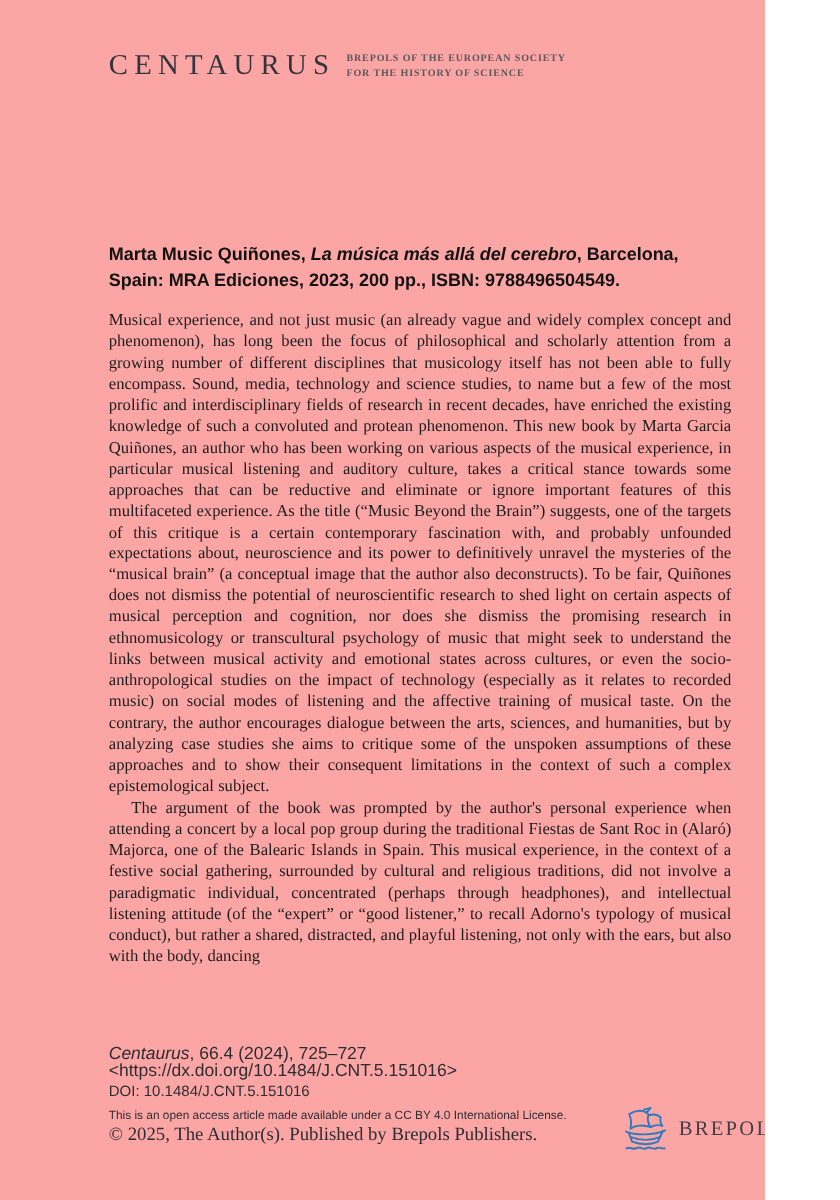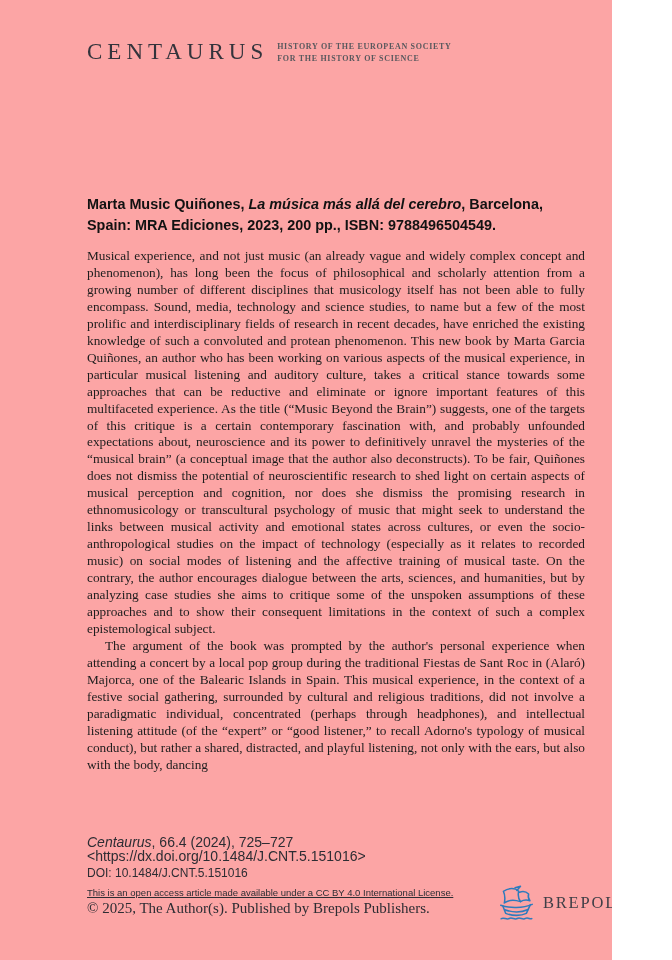--- a/index.html
+++ b/index.html
@@ -77,21 +77,21 @@
     position: absolute;
     left: 87px;
     top: 836px;
     width: 430px;
     font-family: "Liberation Sans", sans-serif;
     color: #2d2d33;
   }
   .f-cite { font-size: 14px; line-height: 13.5px; }
   .f-cite em { font-style: italic; }
   .f-doi { font-size: 12px; line-height: 13px; margin-top: 4px; }
-  .f-license { font-size: 9.5px; line-height: 14.5px; margin-top: 6px; text-decoration: underline; }
+  .f-license { font-size: 9.5px; line-height: 14.5px; margin-top: 6px; }
   .f-copy { font-size: 15px; line-height: 14.5px; font-family: Liberation Serif, serif; }
 
   
   .brepols {
     position: absolute;
     left: 496px;
     top: 885px;
     display: flex;
     align-items: center;
   }
@@ -107,21 +107,21 @@
   }
 </style>
 </head>
 <body>
 
 <div class="page">
 
   <header class="masthead">
     <span class="wordmark">CENTAURUS</span>
     <span class="tagline">
-      <span style="display:block">HISTORY OF THE EUROPEAN SOCIETY</span>
+      <span style="display:block">BREPOLS OF THE EUROPEAN SOCIETY</span>
       <span style="display:block">FOR THE HISTORY OF SCIENCE</span>
     </span>
   </header>
 
   <h1 class="review-heading"><span>Marta Music Quiñones, </span><em>La música más allá del cerebro</em><span>, Barcelona, Spain: MRA Ediciones, 2023, 200 pp., ISBN: 9788496504549.</span></h1>
 
   <main class="article-body">
     <p class="para">Musical experience, and not just music (an already vague and widely complex concept and phenomenon), has long been the focus of philosophical and scholarly attention from a growing number of different disciplines that musicology itself has not been able to fully encompass. Sound, media, technology and science studies, to name but a few of the most prolific and interdisciplinary fields of research in recent decades, have enriched the existing knowledge of such a convoluted and protean phenomenon. This new book by Marta Garcia Quiñones, an author who has been working on various aspects of the musical experience, in particular musical listening and auditory culture, takes a critical stance towards some approaches that can be reductive and eliminate or ignore important features of this multifaceted experience. As the title (“Music Beyond the Brain”) suggests, one of the targets of this critique is a certain contemporary fascination with, and probably unfounded expectations about, neuroscience and its power to definitively unravel the mysteries of the “musical brain” (a conceptual image that the author also deconstructs). To be fair, Quiñones does not dismiss the potential of neuroscientific research to shed light on certain aspects of musical perception and cognition, nor does she dismiss the promising research in ethnomusicology or transcultural psychology of music that might seek to understand the links between musical activity and emotional states across cultures, or even the socio-anthropological studies on the impact of technology (especially as it relates to recorded music) on social modes of listening and the affective training of musical taste. On the contrary, the author encourages dialogue between the arts, sciences, and humanities, but by analyzing case studies she aims to critique some of the unspoken assumptions of these approaches and to show their consequent limitations in the context of such a complex epistemological subject.</p>
     <p class="para indented">The argument of the book was prompted by the author's personal experience when attending a concert by a local pop group during the traditional Fiestas de Sant Roc in (Alaró) Majorca, one of the Balearic Islands in Spain. This musical experience, in the context of a festive social gathering, surrounded by cultural and religious traditions, did not involve a paradigmatic individual, concentrated (perhaps through headphones), and intellectual listening attitude (of the “expert” or “good listener,” to recall Adorno's typology of musical conduct), but rather a shared, distracted, and playful listening, not only with the ears, but also with the body, dancing</p>
   </main>

